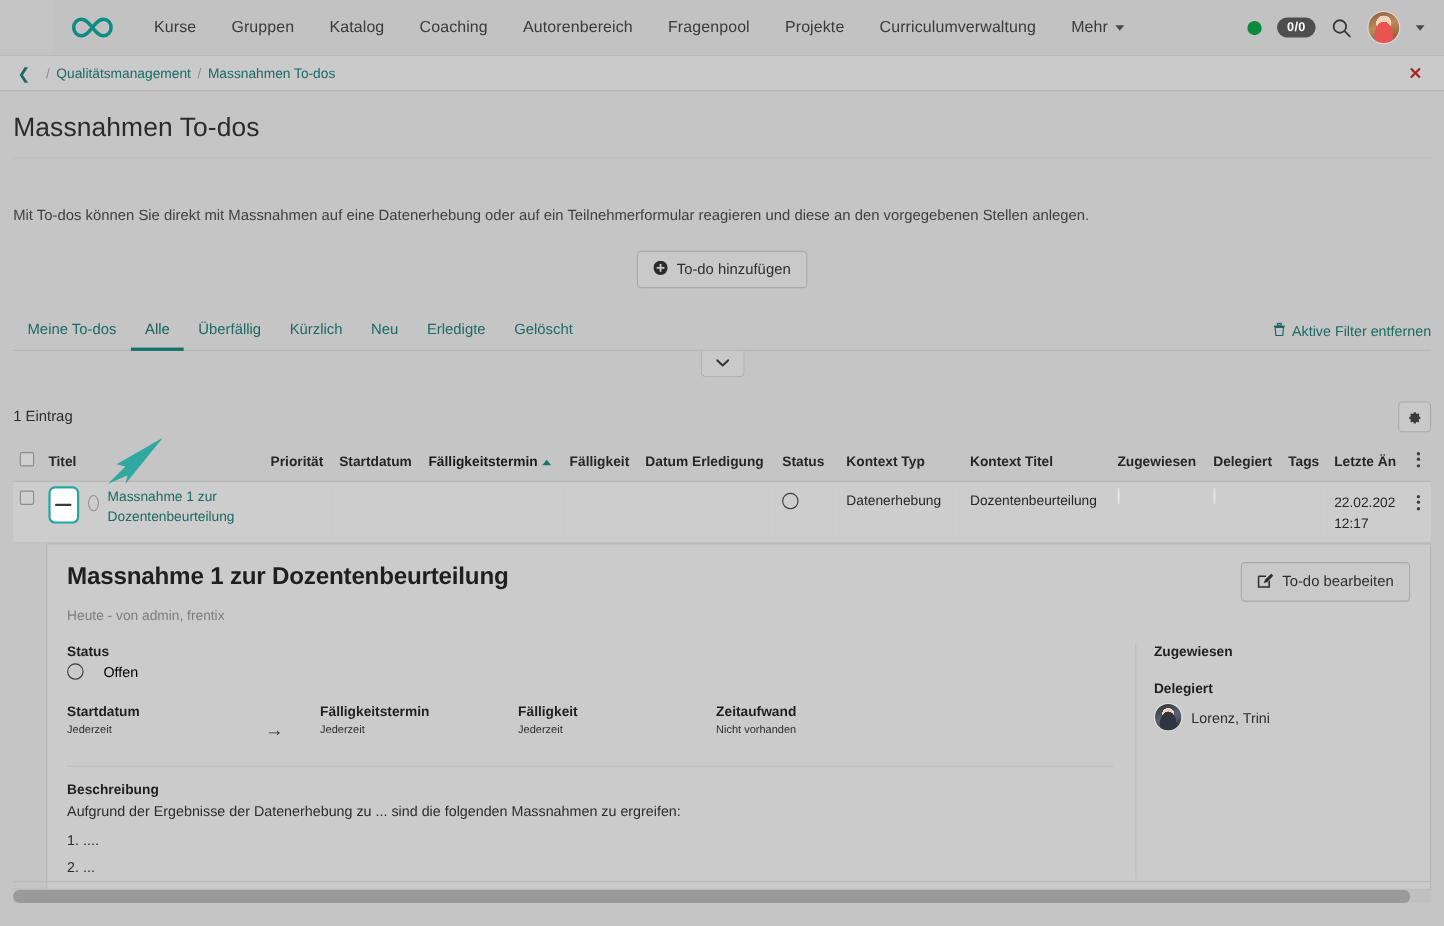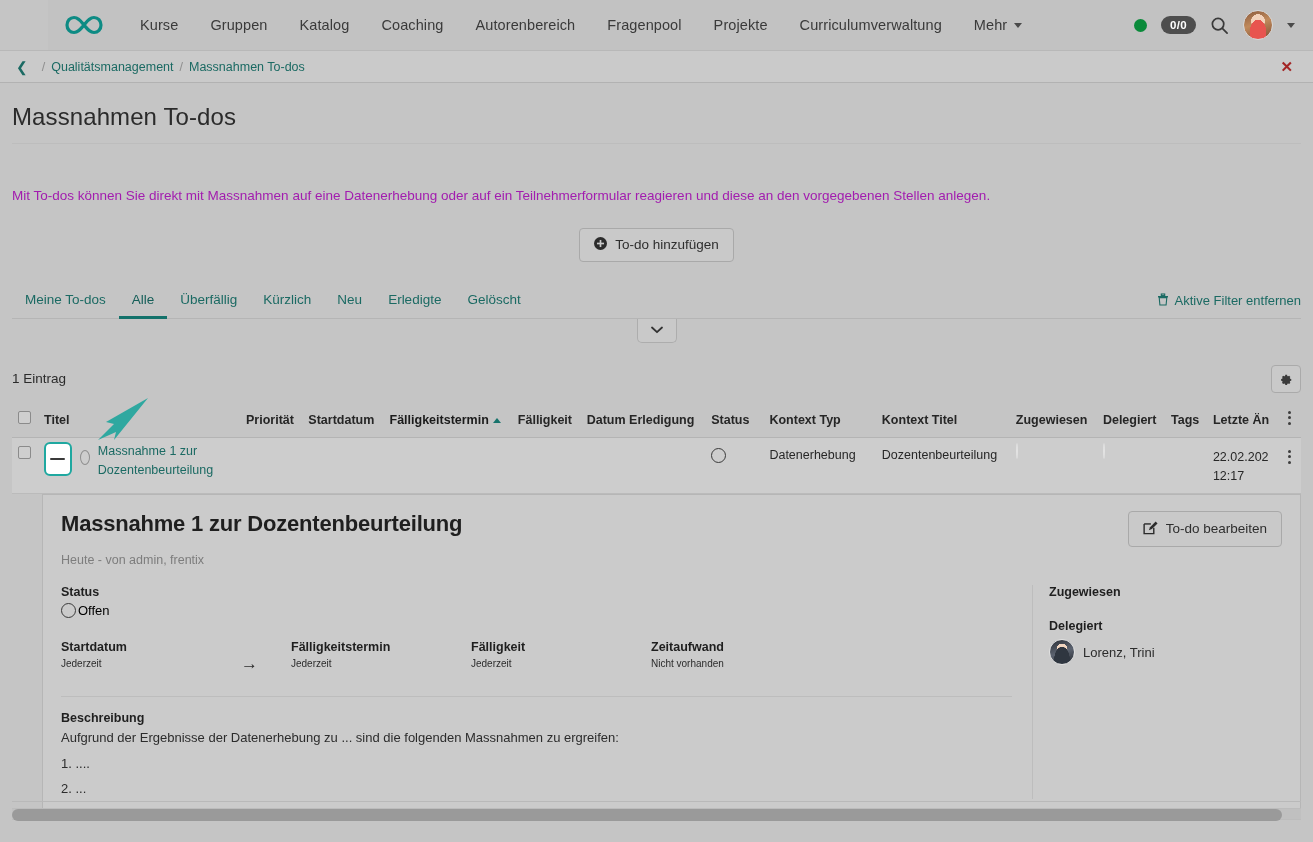--- a/index.html
+++ b/index.html
@@ -60,21 +60,21 @@
     margin-left: auto; color: #a32525; font-size: 15px; font-weight: bold; cursor: pointer;
     padding: 2px 10px;
   }
 
   
   .content { padding: 0 12px; }
   .page-title {
     font-size: 24px; font-weight: 400; color: #2b2b2b; padding: 20px 0 12px 0;
     border-bottom: 1px solid #bdbdbd; letter-spacing: .1px;
   }
-  .intro { font-size: 13.5px; color: #a21caf; padding: 42px 0 0 0; line-height: 1.5; }
+  .intro { font-size: 13.5px; color: #404040; padding: 42px 0 0 0; line-height: 1.5; }
 
   .add-row { display: flex; justify-content: center; padding: 22px 0 0 0; }
   .btn {
     background: #c9c9c9; border: 1px solid #a9a9a9; border-radius: 4px;
     font-size: 13.5px; color: #2e2e2e; padding: 8px 14px; cursor: pointer;
     display: inline-flex; align-items: center; gap: 8px; line-height: 1;
   }
 
   
   .tabs-row { display: flex; align-items: flex-end; border-bottom: 1px solid #b5b5b5; margin-top: 22px; position: relative; }
@@ -137,21 +137,21 @@
   }
   .detail-head { display: flex; align-items: flex-start; }
   .detail-title { font-size: 22px; font-weight: bold; color: #1f1f1f; letter-spacing: -.2px; }
   .detail-sub { font-size: 12.5px; color: #7d7d7d; margin-top: 16px; }
   .detail-edit { margin-left: auto; }
   .detail-body { display: flex; margin-top: 18px; }
   .detail-left { flex: 1; padding-right: 20px; }
   .detail-right { width: 250px; border-left: 1px solid #bdbdbd; padding-left: 16px; }
   .fld-label { font-size: 12.5px; font-weight: bold; color: #1f1f1f; }
   .fld-value { font-size: 10px; color: #2c2c2c; margin-top: 4px; }
-  .status-line { display: flex; align-items: center; gap: 2px; margin-top: 4px; font-size: 13px; }
+  .status-line { display: flex; align-items: center; gap: 18px; margin-top: 4px; font-size: 13px; }
   .dates-grid { display: flex; margin-top: 22px; }
   .dates-col { min-width: 180px; }
   .dates-col.narrow { min-width: 50px; display:flex; align-items:center; padding-top: 14px; }
   .arrow-right { font-size: 17px; color: #2c2c2c; }
   .hr-soft { border-top: 1px solid #bdbdbd; margin: 22px 0 0 0; }
   .desc { margin-top: 14px; }
   .desc-text { font-size: 13px; color: #2c2c2c; margin-top: 3px; line-height: 1.55; }
   .person-row { display: flex; align-items: center; gap: 8px; margin-top: 6px; font-size: 13px; color: #2c2c2c; }
 
   

